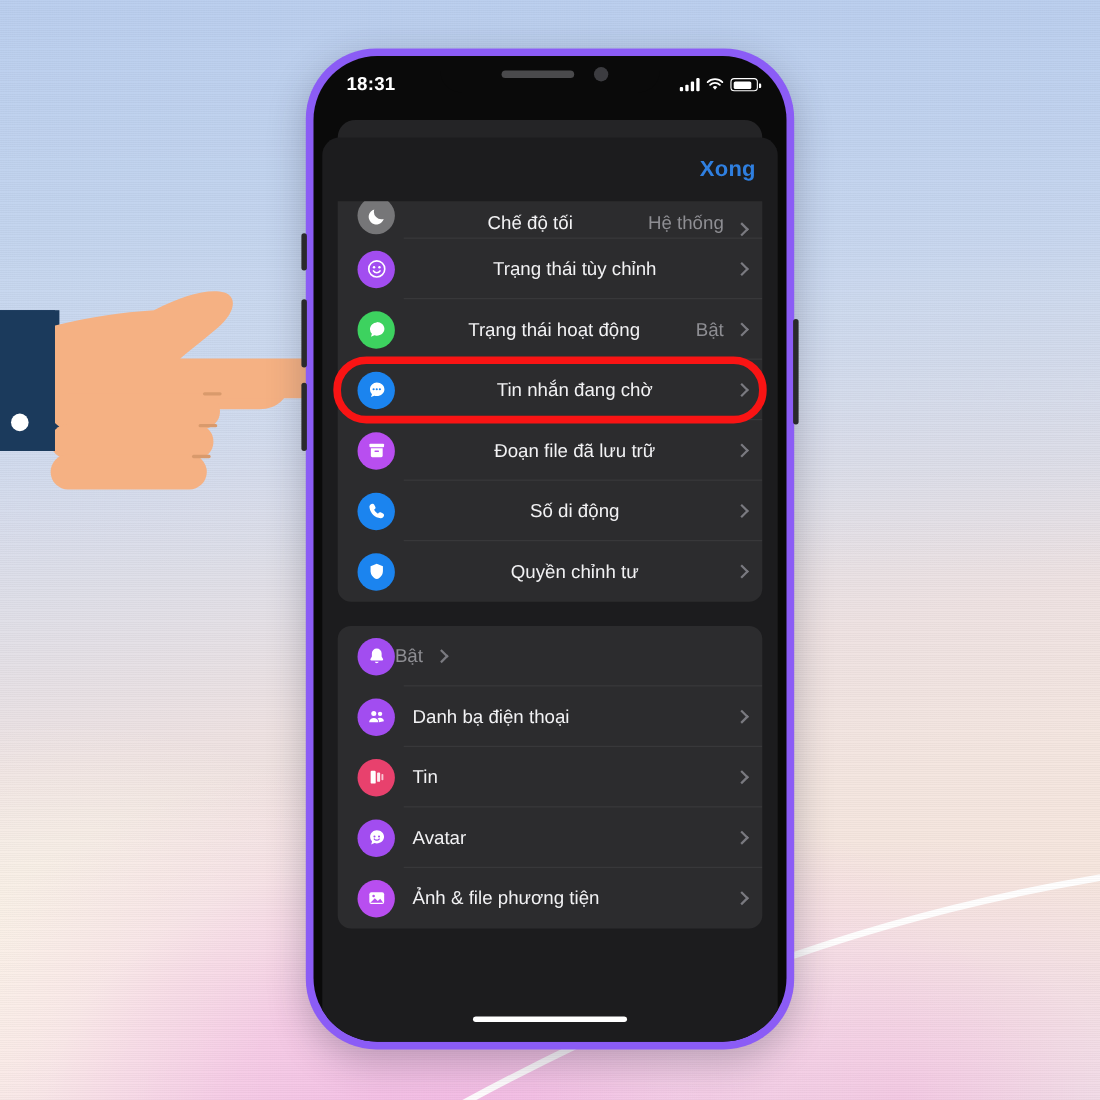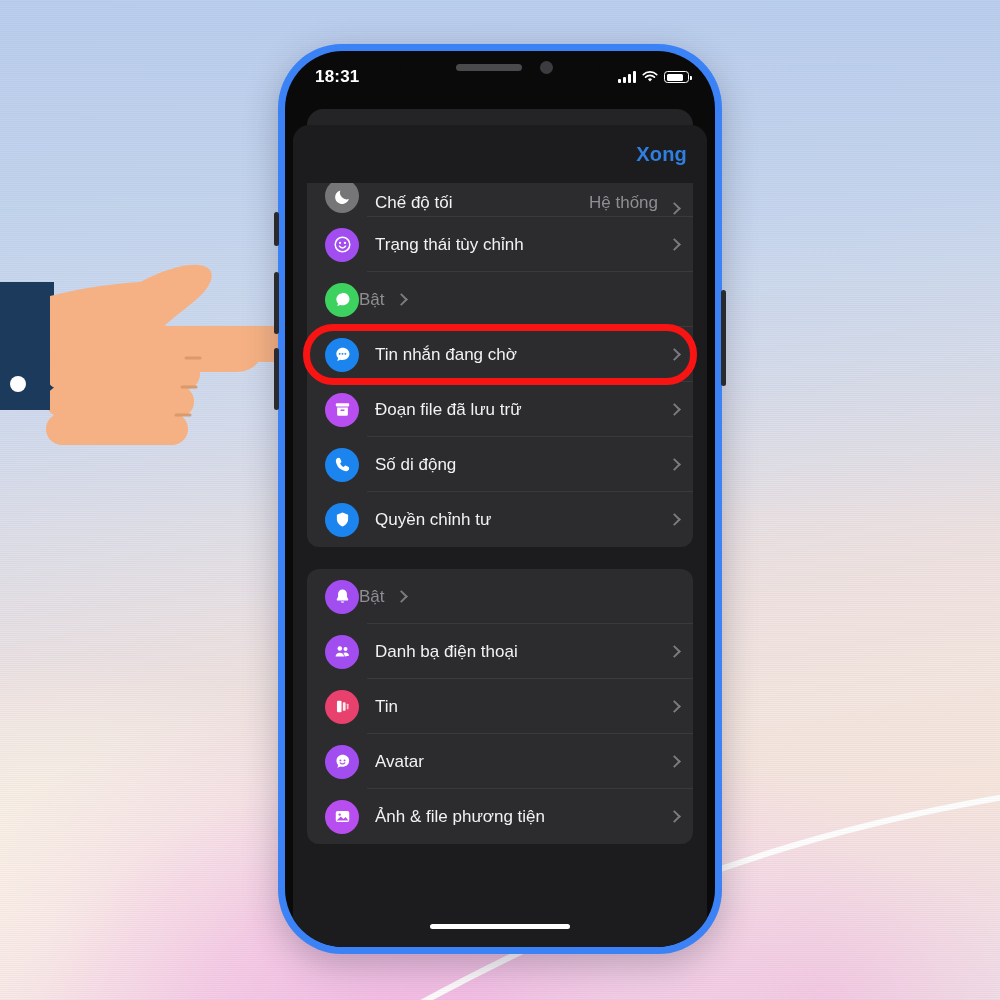--- a/index.html
+++ b/index.html
@@ -47,21 +47,21 @@
   .bg-swoosh { position:absolute; right:-30px; bottom:-40px; width:620px; height:420px; }
 
   
   #hand { position:absolute; left:-10px; top:258px; width:330px; height:200px; }
 
   
   #phone {
     position:absolute; left:278px; top:44px;
     width:444px; height:910px;
     border-radius:64px;
-    background:#3b82f6;
+    background:#8b5cf6;
     box-shadow:0 10px 34px rgba(40,40,60,.28);
     padding:8px;
   }
   #phone-inner {
     position:absolute; inset:7px;
     border-radius:58px;
     background:#0a0a0a;
     overflow:hidden;
   }
   
@@ -117,21 +117,21 @@
   }
   #done-button {
     color:#2f7fe0; font-size:20px; font-weight:600; letter-spacing:.2px;
     cursor:pointer; background:none; border:none; font-family:inherit;
   }
 
   
   #sheet-scroll { padding:0 14px; }
   .card { background:#2c2c2e; border-radius:12px; overflow:hidden; }
   .card + .card { margin-top:22px; }
-  .card.clipped-top { border-radius:0 0 12px 12px; }
+  .card.clipped-top { border-radius:0 0 12px 12px;text-align:center; }
 
   .row {
     display:flex; align-items:center; height:55px;
     padding:0 14px 0 4px; position:relative; cursor:pointer;
   }
   .row.clipped { height:34px; align-items:flex-end; padding-bottom:4px; }
   .row-divider { position:absolute; left:60px; right:0; bottom:0; height:1px;
     background:#3a3a3c; }
   .icon-wrap {
     width:34px; height:34px; border-radius:50%;
@@ -261,20 +261,21 @@
               <span class="row-label">Trạng thái tùy chỉnh</span>
               <span class="chev"></span>
               <span class="row-divider"></span>
             </div>
             <div class="row">
               <span class="icon-wrap" style="background: rgb(61, 210, 95);">
                 <svg width="19" height="19" viewBox="0 0 24 24">
                   <path d="M12 3.4c4.9 0 8.8 3.5 8.8 7.9S16.9 19.2 12 19.2a10 10 0 0 1-2.7-.4l-3.9 1.5 1-3.3a7.5 7.5 0 0 1-2.2-5.1c0-4.4 3.9-7.9 7.8-7.9Z" fill="#ffffff"></path>
                 </svg>
               </span>
+              <span class="row-label">Trạng thái hoạt động</span>
               <span class="row-value">Bật</span>
               <span class="chev"></span>
               <span class="row-divider"></span>
             </div>
             <div class="row">
               <span class="icon-wrap" style="background: rgb(27, 132, 239);">
                 <svg width="19" height="19" viewBox="0 0 24 24">
                   <path d="M12 3.4c4.9 0 8.8 3.4 8.8 7.8S16.9 19 12 19a10 10 0 0 1-2.7-.4l-3.9 1.5 1.1-3.3a7.4 7.4 0 0 1-2.3-5.6c0-4.4 3.9-7.8 7.8-7.8Z" fill="#ffffff"></path>
         <circle cx="8.4" cy="11.2" r="1.25" fill="#1b84ef"></circle>
                   <circle cx="12" cy="11.2" r="1.25" fill="#1b84ef"></circle>

